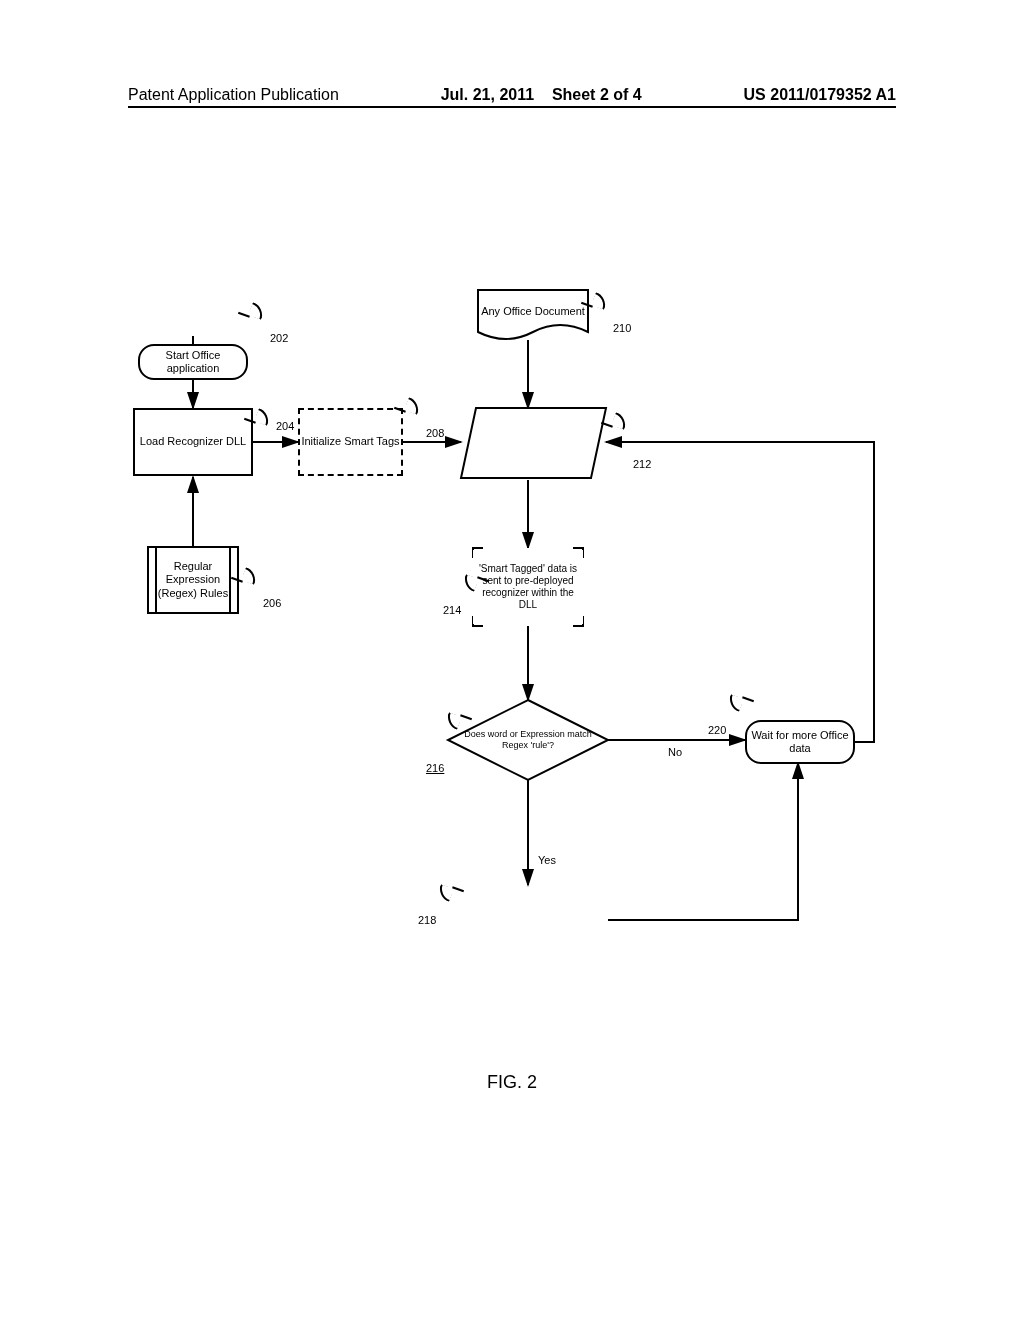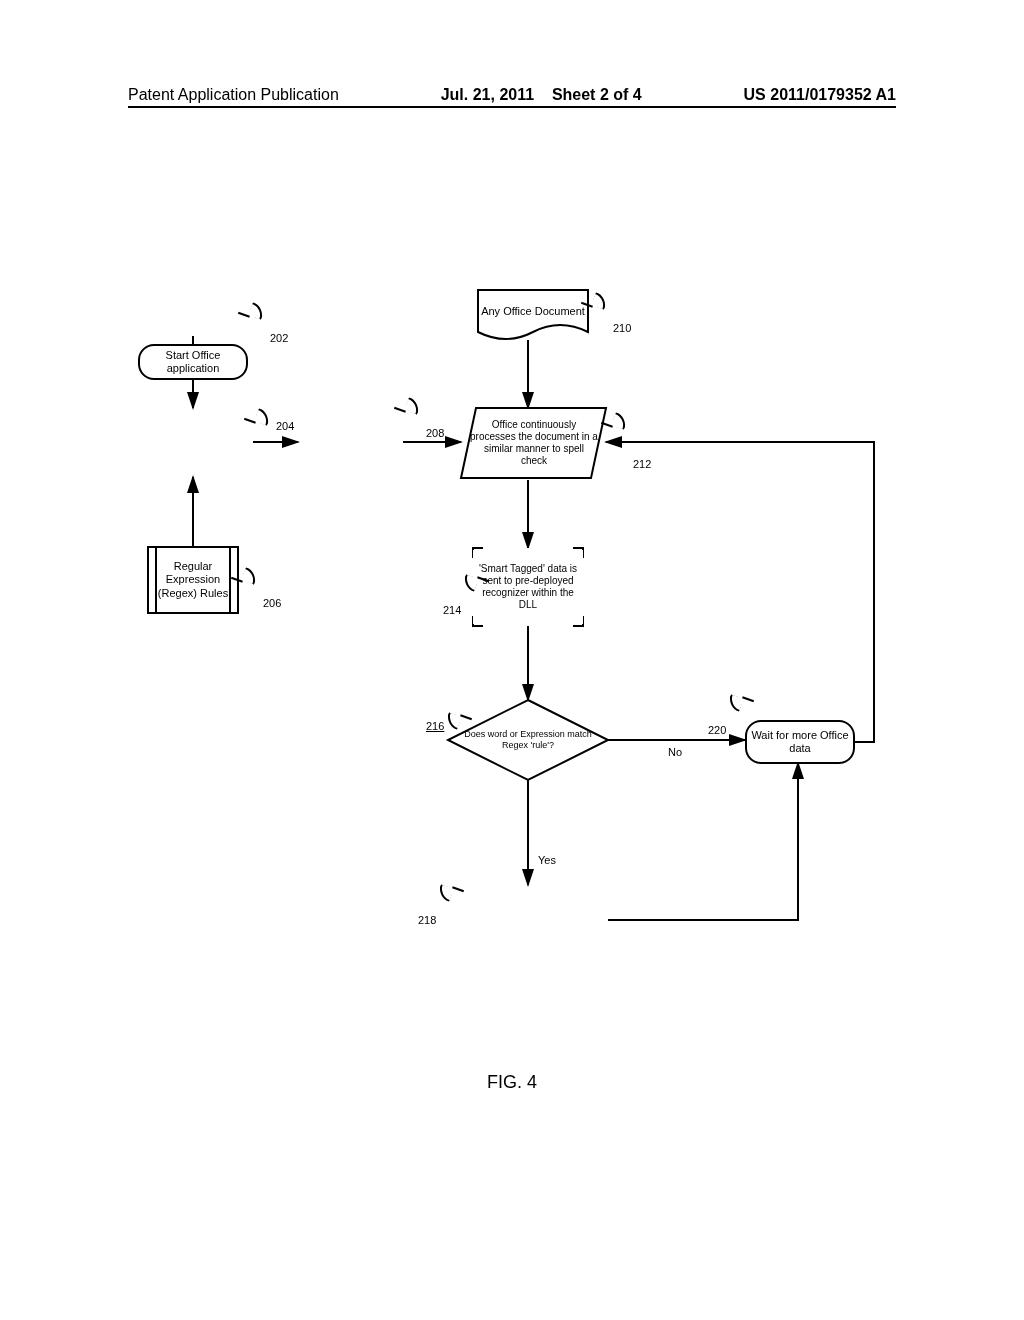--- a/index.html
+++ b/index.html
@@ -163,63 +163,66 @@
     <rect x="345" y="268" width="110" height="78" fill="#fff" stroke="none"></rect>
     <path d="M 345 278 L 345 268 L 355 268 M 445 268 L 455 268 L 455 278 M 455 336 L 455 346 L 445 346 M 355 346 L 345 346 L 345 336" stroke="#000" stroke-width="2" fill="none"></path>
   </svg>
 
   <div class="node rounded" id="node-202" style="left:10px; top:20px; width:110px; height:36px;margin-top:44px;">
     <span>Start Office application</span>
   </div>
   <span class="label" style="left:142px; top:28px;">202</span>
   <span class="callout" style="left:122px; top:24px;"></span>
 
+  <div class="node rect" id="node-204" style="left:5px; top:128px; width:120px; height:68px;">
+    <span>Load Recognizer DLL</span>
+  </div>
   <span class="label" style="left:148px; top:116px;">204</span>
   <span class="callout" style="left:128px; top:130px;"></span>
 
   <div class="node" id="node-206" style="left:21px; top:266px; width:88px; height:68px;">
     <span>Regular Expression (Regex) Rules</span>
   </div>
   <span class="label" style="left:135px; top:293px;">206</span>
   <span class="callout" style="left:115px; top:289px;"></span>
 
+  <div class="node dashed" id="node-208" style="left:170px; top:128px; width:105px; height:68px;">
+    <span>Initialize Smart Tags</span>
+  </div>
   <span class="label" style="left:298px; top:123px;">208</span>
   <span class="callout" style="left:278px; top:119px;"></span>
 
   <div class="node" id="node-210" style="left:350px; top:13px; width:110px; height:38px; border:none; background:transparent;">
     <span>Any Office Document</span>
   </div>
   <span class="label" style="left:485px; top:18px;">210</span>
   <span class="callout" style="left:465px; top:14px;"></span>
 
-  <div class="node" id="node-212" style="left:342px; top:131px; width:128px; height:64px; border:none; background:transparent; font-size:10px;">
-    <span>Office continuously processes the document in a similar manner to spell check</span>
-  </div>
   <span class="label" style="left:505px; top:154px;">212</span>
   <span class="callout" style="left:485px; top:134px;"></span>
 
   <div class="node" id="node-214" style="left:345px; top:270px; width:110px; height:74px; border:none; font-size:10px;">
     <span>'Smart Tagged' data is sent to pre-deployed recognizer within the DLL</span>
   </div>
   <span class="label" style="left:315px; top:300px;">214</span>
   <span class="callout" style="left:335px; top:296px; transform:rotate(200deg);"></span>
 
   <div class="node" id="node-216" style="left:332px; top:438px; width:136px; height:44px; border:none; background:transparent; font-size:9px;">
     <span>Does word or Expression match Regex 'rule'?</span>
   </div>
-  <span class="label" style="left:298px; top:416px;text-decoration:underline;">216</span>
+  <span class="label" style="left:298px; top:458px;text-decoration:underline;">216</span>
   <span class="callout" style="left:318px; top:434px; transform:rotate(200deg);"></span>
 
   <span class="label" style="left:290px; top:610px;">218</span>
   <span class="callout" style="left:310px; top:606px; transform:rotate(200deg);"></span>
 
   <div class="node rounded" id="node-220" style="left:617px; top:440px; width:110px; height:44px;">
     <span>Wait for more Office data</span>
   </div>
   <span class="label" style="left:580px; top:420px;">220</span>
   <span class="callout" style="left:600px; top:416px; transform:rotate(200deg);"></span>
 
   <span class="label" style="left:410px; top:550px;">Yes</span>
   <span class="label" style="left:540px; top:442px;">No</span>
 
 </div>
 
-<div class="figcap">FIG. 4</div>
+<div class="figcap">FIG. 2</div>
 
 </body></html>

